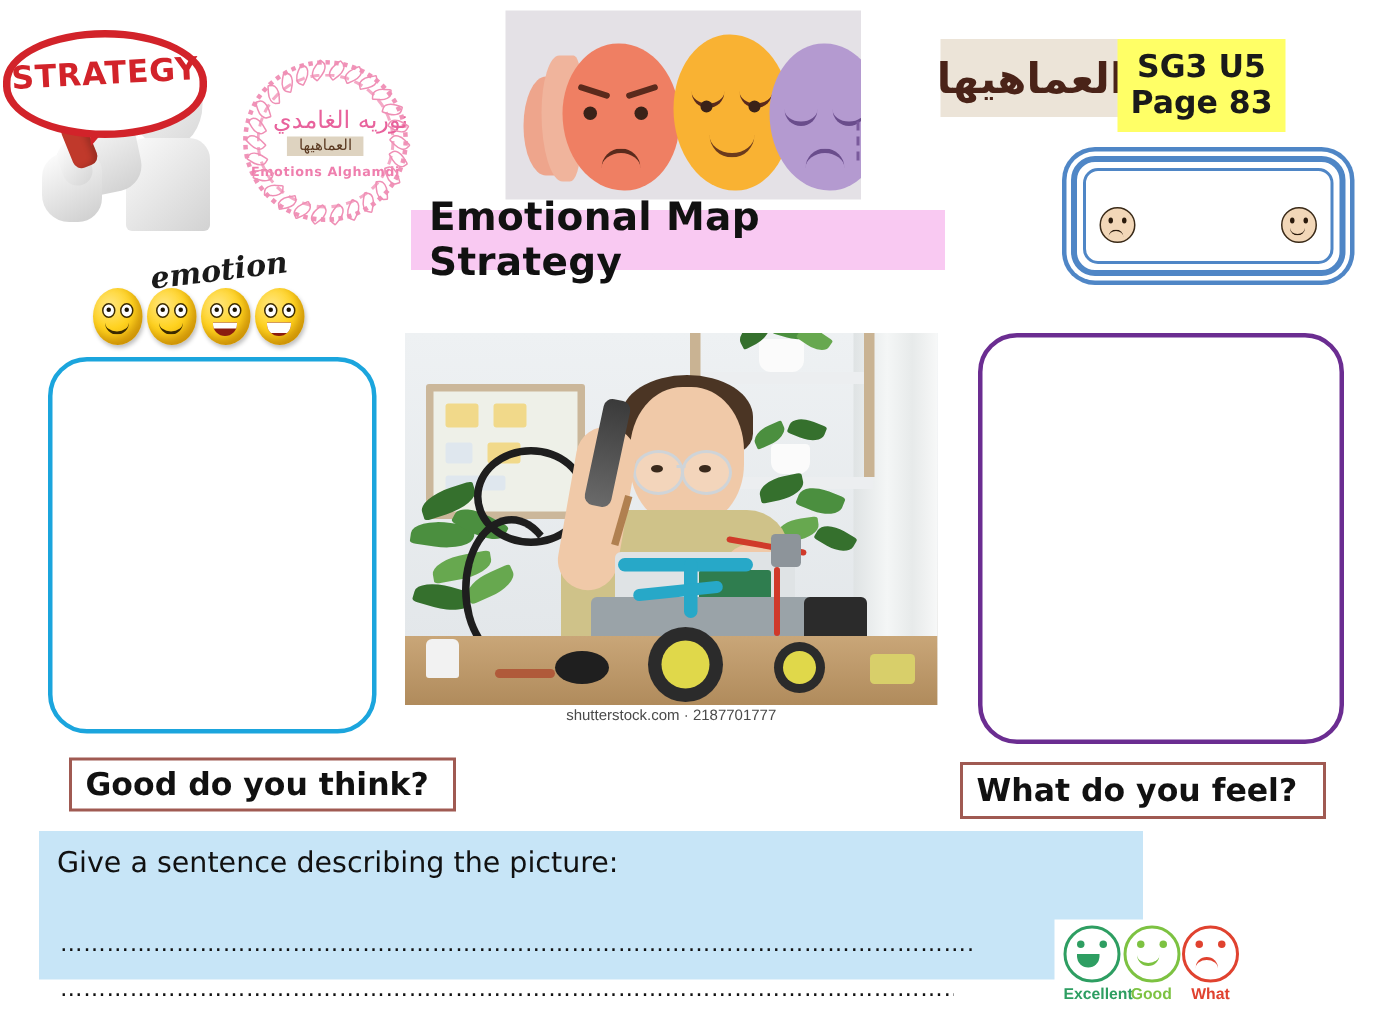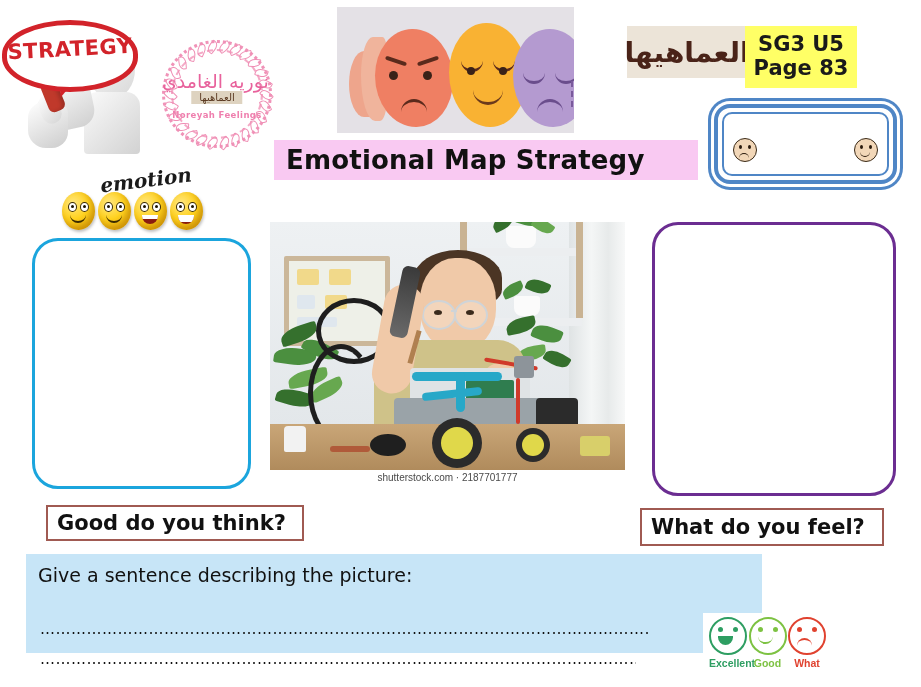--- a/index.html
+++ b/index.html
@@ -105,23 +105,23 @@
     border: 2px dashed #f4a9c6;
   }
   .wreath-leaf {
     position: absolute;
     width: 11px; height: 6px;
     border: 1.4px solid #ef8fb5;
     border-radius: 60% 10% 60% 10%;
   }
   .wreath-ar {
     position: absolute; left: 0; right: 0; top: 30px;
-    text-align: left;
+    text-align: right;
     font-family: "DejaVu Sans", sans-serif;
-    font-size: 19px;
+    font-size: 16px;
     color: #e8629c;
     direction: rtl;
   }
   .wreath-badge {
     position: absolute; left: 50%; top: 51px;
     transform: translateX(-50%);
     background: #ded3c0;
     padding: 1px 8px;
     font-family: "DejaVu Sans", sans-serif;
     font-size: 10px;
@@ -262,21 +262,21 @@
   }
   .tear-line {
     position: absolute;
     width: 2px; height: 26px;
     border-left: 2px dashed #7a5a9c;
   }
 
   
   #title-banner {
     left: 274px; top: 140px;
-    width: 424px; height: 40px;
+    width: 356px; height: 40px;
     background: #f9c9f2;
     display: flex; align-items: center;
   }
   #title-banner span {
     font-family: "DejaVu Sans", sans-serif;
     font-size: 26px;
     font-weight: bold;
     color: #111111;
     padding-left: 12px;
     letter-spacing: .2px;
@@ -684,21 +684,21 @@
   <div class="speech-bubble">
     <span>STRATEGY</span>
   </div>
 </div>
 
 <div class="abs" id="wreath-stamp">
   <div class="wreath-ring"></div>
   <div class="wreath-ring inner"></div>
   <div class="wreath-ar">نوريه الغامدي</div>
   <div class="wreath-badge">العماهيها</div>
-  <div class="wreath-en">Noreyah Feelings</div>
+  <div class="wreath-en">Emotions Alghamdi</div>
 <div class="wreath-leaf" style="left: 98px; top: 51px; transform: rotate(45deg);"></div>
     <div class="wreath-leaf" style="left: 96.6052px; top: 62.4872px; transform: rotate(58.8462deg);"></div>
     <div class="wreath-leaf" style="left: 92.5019px; top: 73.3067px; transform: rotate(72.6923deg);"></div>
     <div class="wreath-leaf" style="left: 85.9285px; top: 82.8299px; transform: rotate(86.5385deg);"></div>
     <div class="wreath-leaf" style="left: 77.2671px; top: 90.5032px; transform: rotate(100.385deg);"></div>
     <div class="wreath-leaf" style="left: 67.021px; top: 95.8808px; transform: rotate(114.231deg);"></div>
     <div class="wreath-leaf" style="left: 55.7858px; top: 98.65px; transform: rotate(128.077deg);"></div>
     <div class="wreath-leaf" style="left: 44.2142px; top: 98.65px; transform: rotate(141.923deg);"></div>
     <div class="wreath-leaf" style="left: 32.979px; top: 95.8808px; transform: rotate(155.769deg);"></div>
     <div class="wreath-leaf" style="left: 22.7329px; top: 90.5032px; transform: rotate(169.615deg);"></div>

